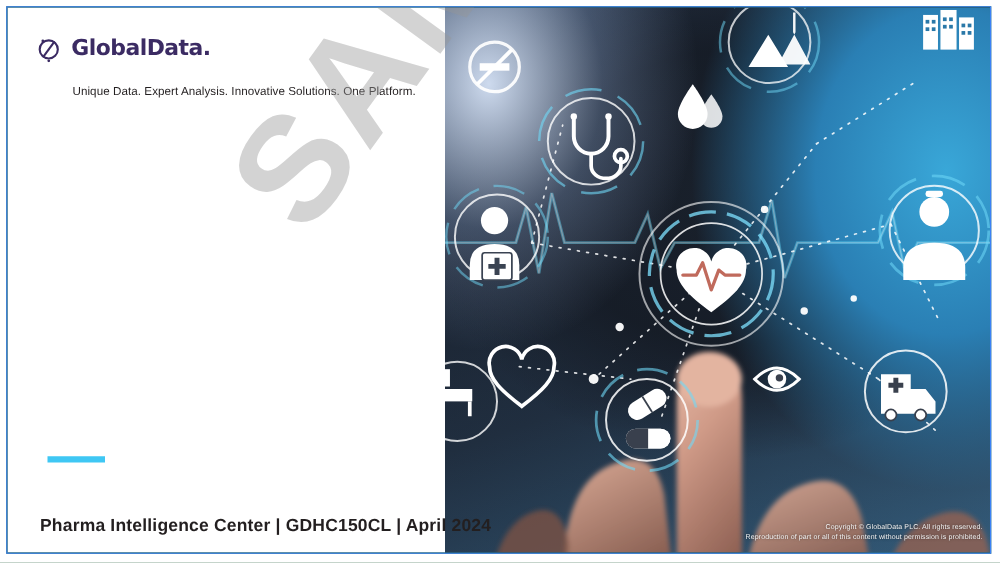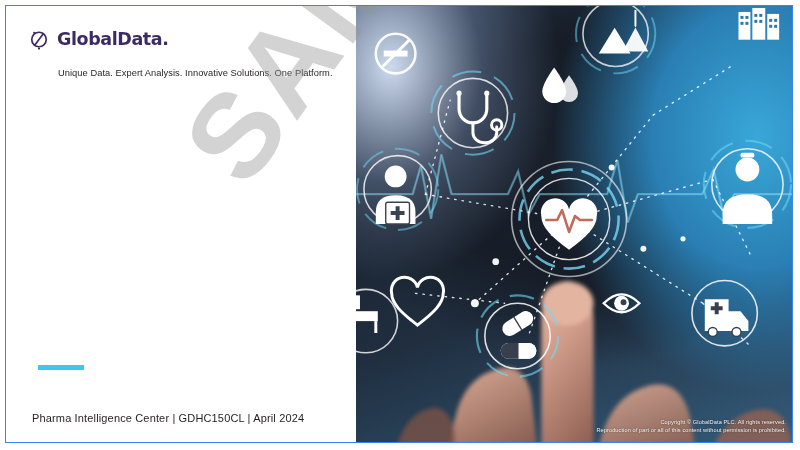--- a/index.html
+++ b/index.html
@@ -91,24 +91,25 @@
     top: 359px;
     width: 46px;
     height: 5px;
     background: #3fc7f4;
   }
 
   .footer-meta {
     position: absolute;
     left: 26px;
     top: 406px;
-    font-size: 11px;
+    font-size: 14px;
     color: #231f20;
     letter-spacing: 0.15px;
     white-space: nowrap;
+    font-weight: bold;
   }
 
   
   .hero {
     position: absolute;
     left: 350px;
     top: 0;
     right: 0;
     height: 100%;
     overflow: hidden;

